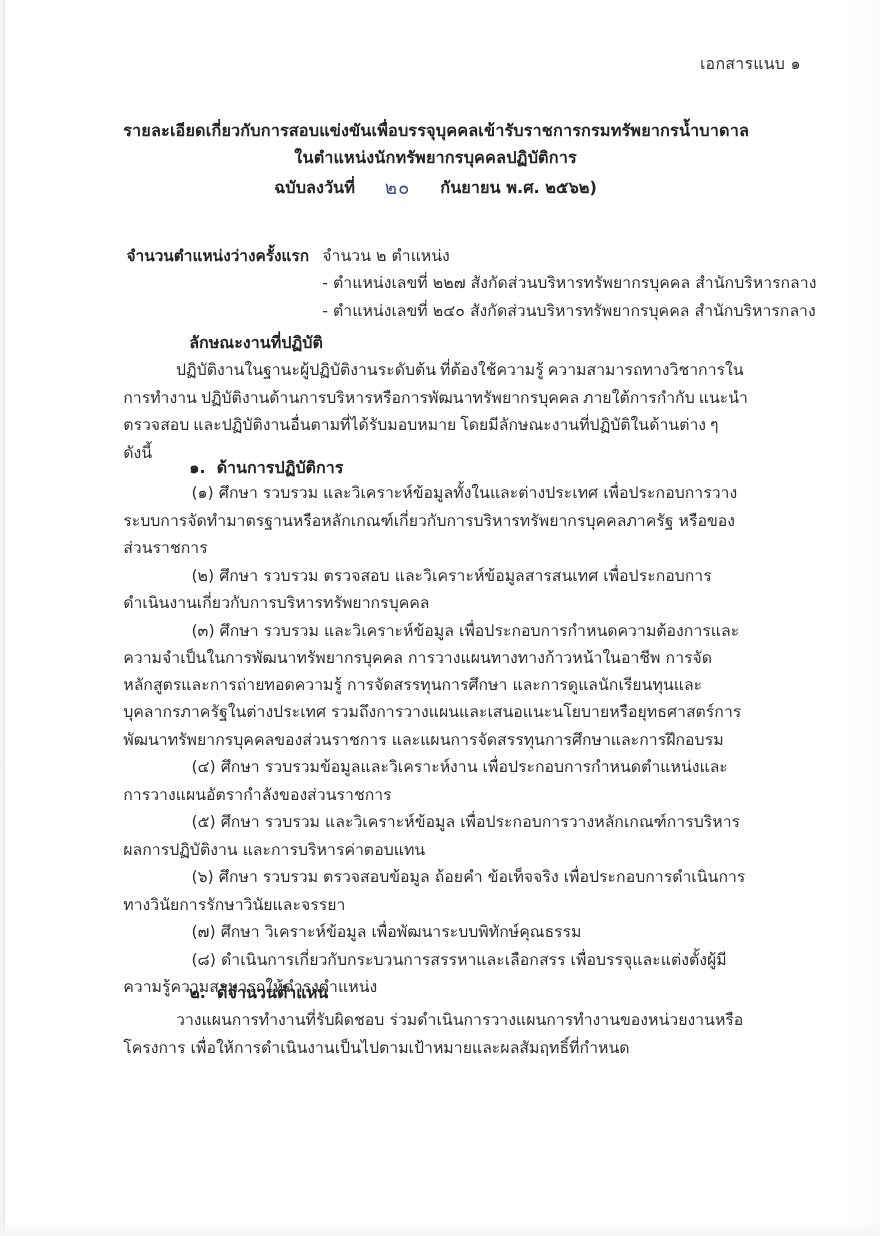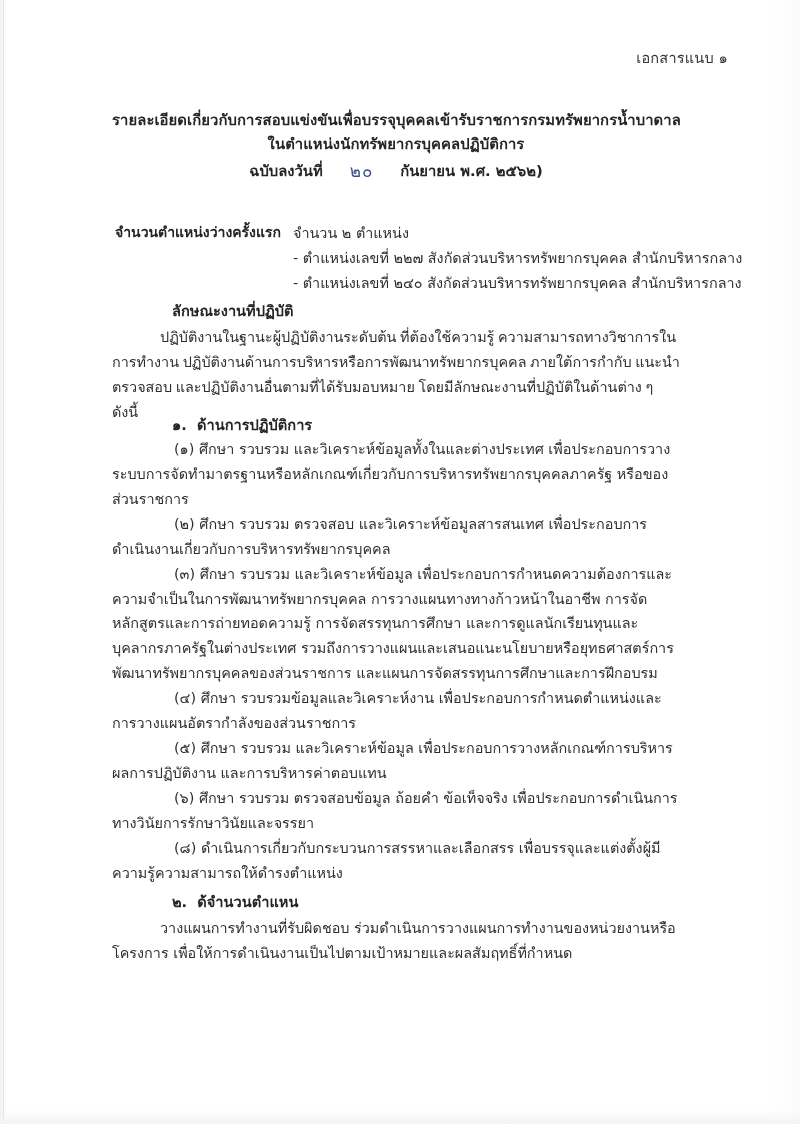--- a/index.html
+++ b/index.html
@@ -174,20 +174,21 @@
     <div class="section-head" id="sec1-head">
       <span>๑.</span>&nbsp;&nbsp;<span>ด้านการปฏิบัติการ</span>
     </div>
     <div class="body-col" id="sec1-items">
       <div class="para indent-item item">(๑)  ศึกษา รวบรวม และวิเคราะห์ข้อมูลทั้งในและต่างประเทศ เพื่อประกอบการวางระบบการจัดทำมาตรฐานหรือหลักเกณฑ์เกี่ยวกับการบริหารทรัพยากรบุคคลภาครัฐ หรือของส่วนราชการ</div>
       <div class="para indent-item item">(๒) ศึกษา รวบรวม ตรวจสอบ และวิเคราะห์ข้อมูลสารสนเทศ เพื่อประกอบการดำเนินงานเกี่ยวกับการบริหารทรัพยากรบุคคล</div>
       <div class="para indent-item item">(๓)  ศึกษา รวบรวม และวิเคราะห์ข้อมูล เพื่อประกอบการกำหนดความต้องการและความจำเป็นในการพัฒนาทรัพยากรบุคคล การวางแผนทางทางก้าวหน้าในอาชีพ การจัดหลักสูตรและการถ่ายทอดความรู้ การจัดสรรทุนการศึกษา และการดูแลนักเรียนทุนและบุคลากรภาครัฐในต่างประเทศ รวมถึงการวางแผนและเสนอแนะนโยบายหรือยุทธศาสตร์การพัฒนาทรัพยากรบุคคลของส่วนราชการ และแผนการจัดสรรทุนการศึกษาและการฝึกอบรม</div>
       <div class="para indent-item item">(๔)  ศึกษา รวบรวมข้อมูลและวิเคราะห์งาน เพื่อประกอบการกำหนดตำแหน่งและการวางแผนอัตรากำลังของส่วนราชการ</div>
       <div class="para indent-item item">(๕)  ศึกษา รวบรวม และวิเคราะห์ข้อมูล เพื่อประกอบการวางหลักเกณฑ์การบริหารผลการปฏิบัติงาน และการบริหารค่าตอบแทน</div>
       <div class="para indent-item item">(๖)  ศึกษา รวบรวม ตรวจสอบข้อมูล ถ้อยคำ ข้อเท็จจริง เพื่อประกอบการดำเนินการทางวินัยการรักษาวินัยและจรรยา</div>
+      <div class="para indent-item item">(๗)  ศึกษา วิเคราะห์ข้อมูล เพื่อพัฒนาระบบพิทักษ์คุณธรรม</div>
       <div class="para indent-item item">(๘)  ดำเนินการเกี่ยวกับกระบวนการสรรหาและเลือกสรร เพื่อบรรจุและแต่งตั้งผู้มีความรู้ความสามารถให้ดำรงตำแหน่ง</div>
     </div>
 
     <div class="section-head" id="sec2-head">
       <span>๒.</span>&nbsp;&nbsp;<span>ด้จำนวนตำแหน</span>
     </div>
     <div class="body-col" id="sec2-body">
       <div class="para indent item">วางแผนการทำงานที่รับผิดชอบ ร่วมดำเนินการวางแผนการทำงานของหน่วยงานหรือโครงการ เพื่อให้การดำเนินงานเป็นไปตามเป้าหมายและผลสัมฤทธิ์ที่กำหนด</div>
     </div>
 

